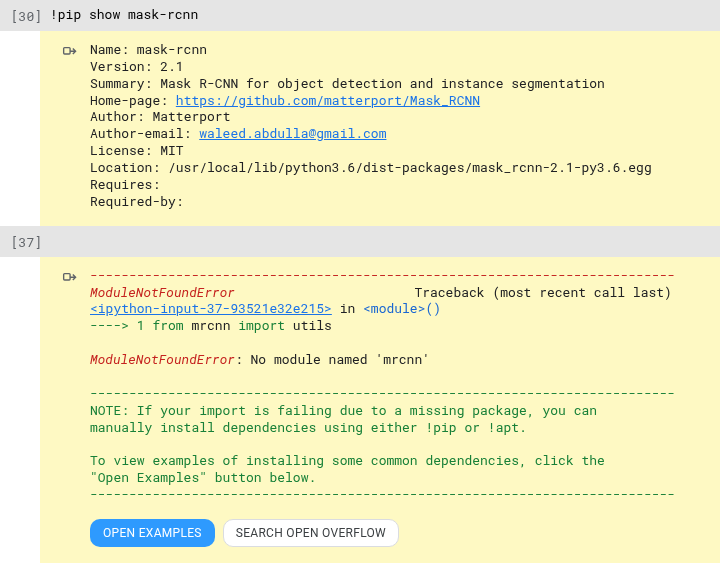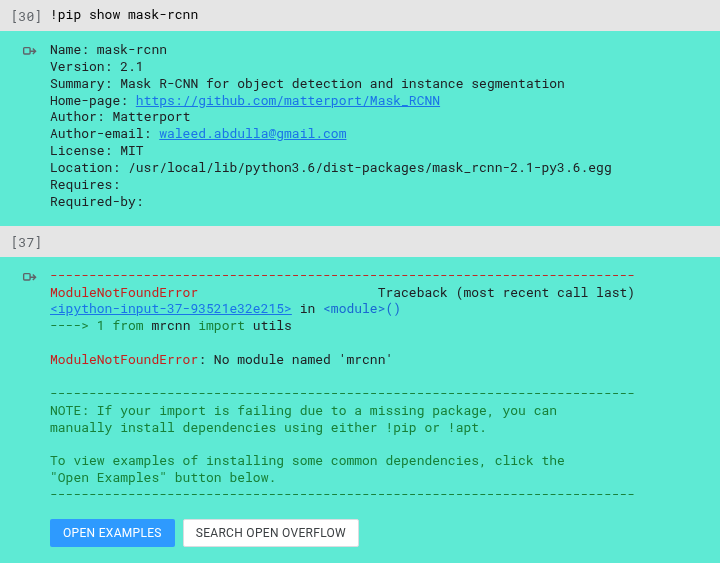--- a/index.html
+++ b/index.html
@@ -10,21 +10,21 @@
     line-height: 1.3;
     color: #202124;
     background: #ffffff;
     width: 720px;
   }
   .cell {
     display: flex;
     padding: 6px 0 6px 0;
   }
   .cell.input { background: #e5e5e5; }
-  .cell.output { background: #5eead4; padding-top: 10px; padding-bottom: 16px; }
+  .cell.output { background: #fef9c3; padding-top: 10px; padding-bottom: 16px; margin-left: 40px; }
   .gutter {
     width: 50px;
     flex: 0 0 50px;
     color: #5f6368;
     font-family: "Roboto Mono", monospace;
     text-align: right;
     padding-right: 8px;
     padding-top: 2px;
     user-select: none;
   }
@@ -41,38 +41,38 @@
     overflow-x: auto;
   }
   .content.wrap { white-space: pre-wrap; }
 
   .tok-cmd   { color: #000; }
   .tok-from  { color: #a31fa3; }
   .tok-import{ color: #a31fa3; }
   .tok-mod   { color: #000; }
 
   a.link { color: #1a73e8; text-decoration: underline; }
-  .err-red   { color: #c5221f; }
+  .err-red   { color: #c5221f; font-style: italic; }
   .err-green { color: #188038; }
   .err-cyan  { color: #1967d2; }
   .err-plain { color: #202124; }
   .dash-line { color: #c5221f; letter-spacing: 0; }
 
   .buttons {
     display: flex;
     gap: 8px;
     margin-top: 16px;
     margin-left: 0;
   }
   .btn {
     font-family: Roboto, Arial, sans-serif;
     font-size: 12px;
     letter-spacing: 0.3px;
     padding: 6px 12px;
-    border-radius: 2px;
+    border-radius: 10px;
     border: 1px solid transparent;
     cursor: pointer;
   }
   .btn.primary {
     background: #2E9AFE;
     color: #ffffff;
   }
   .btn.secondary {
     background: #ffffff;
     color: #3c4043;

